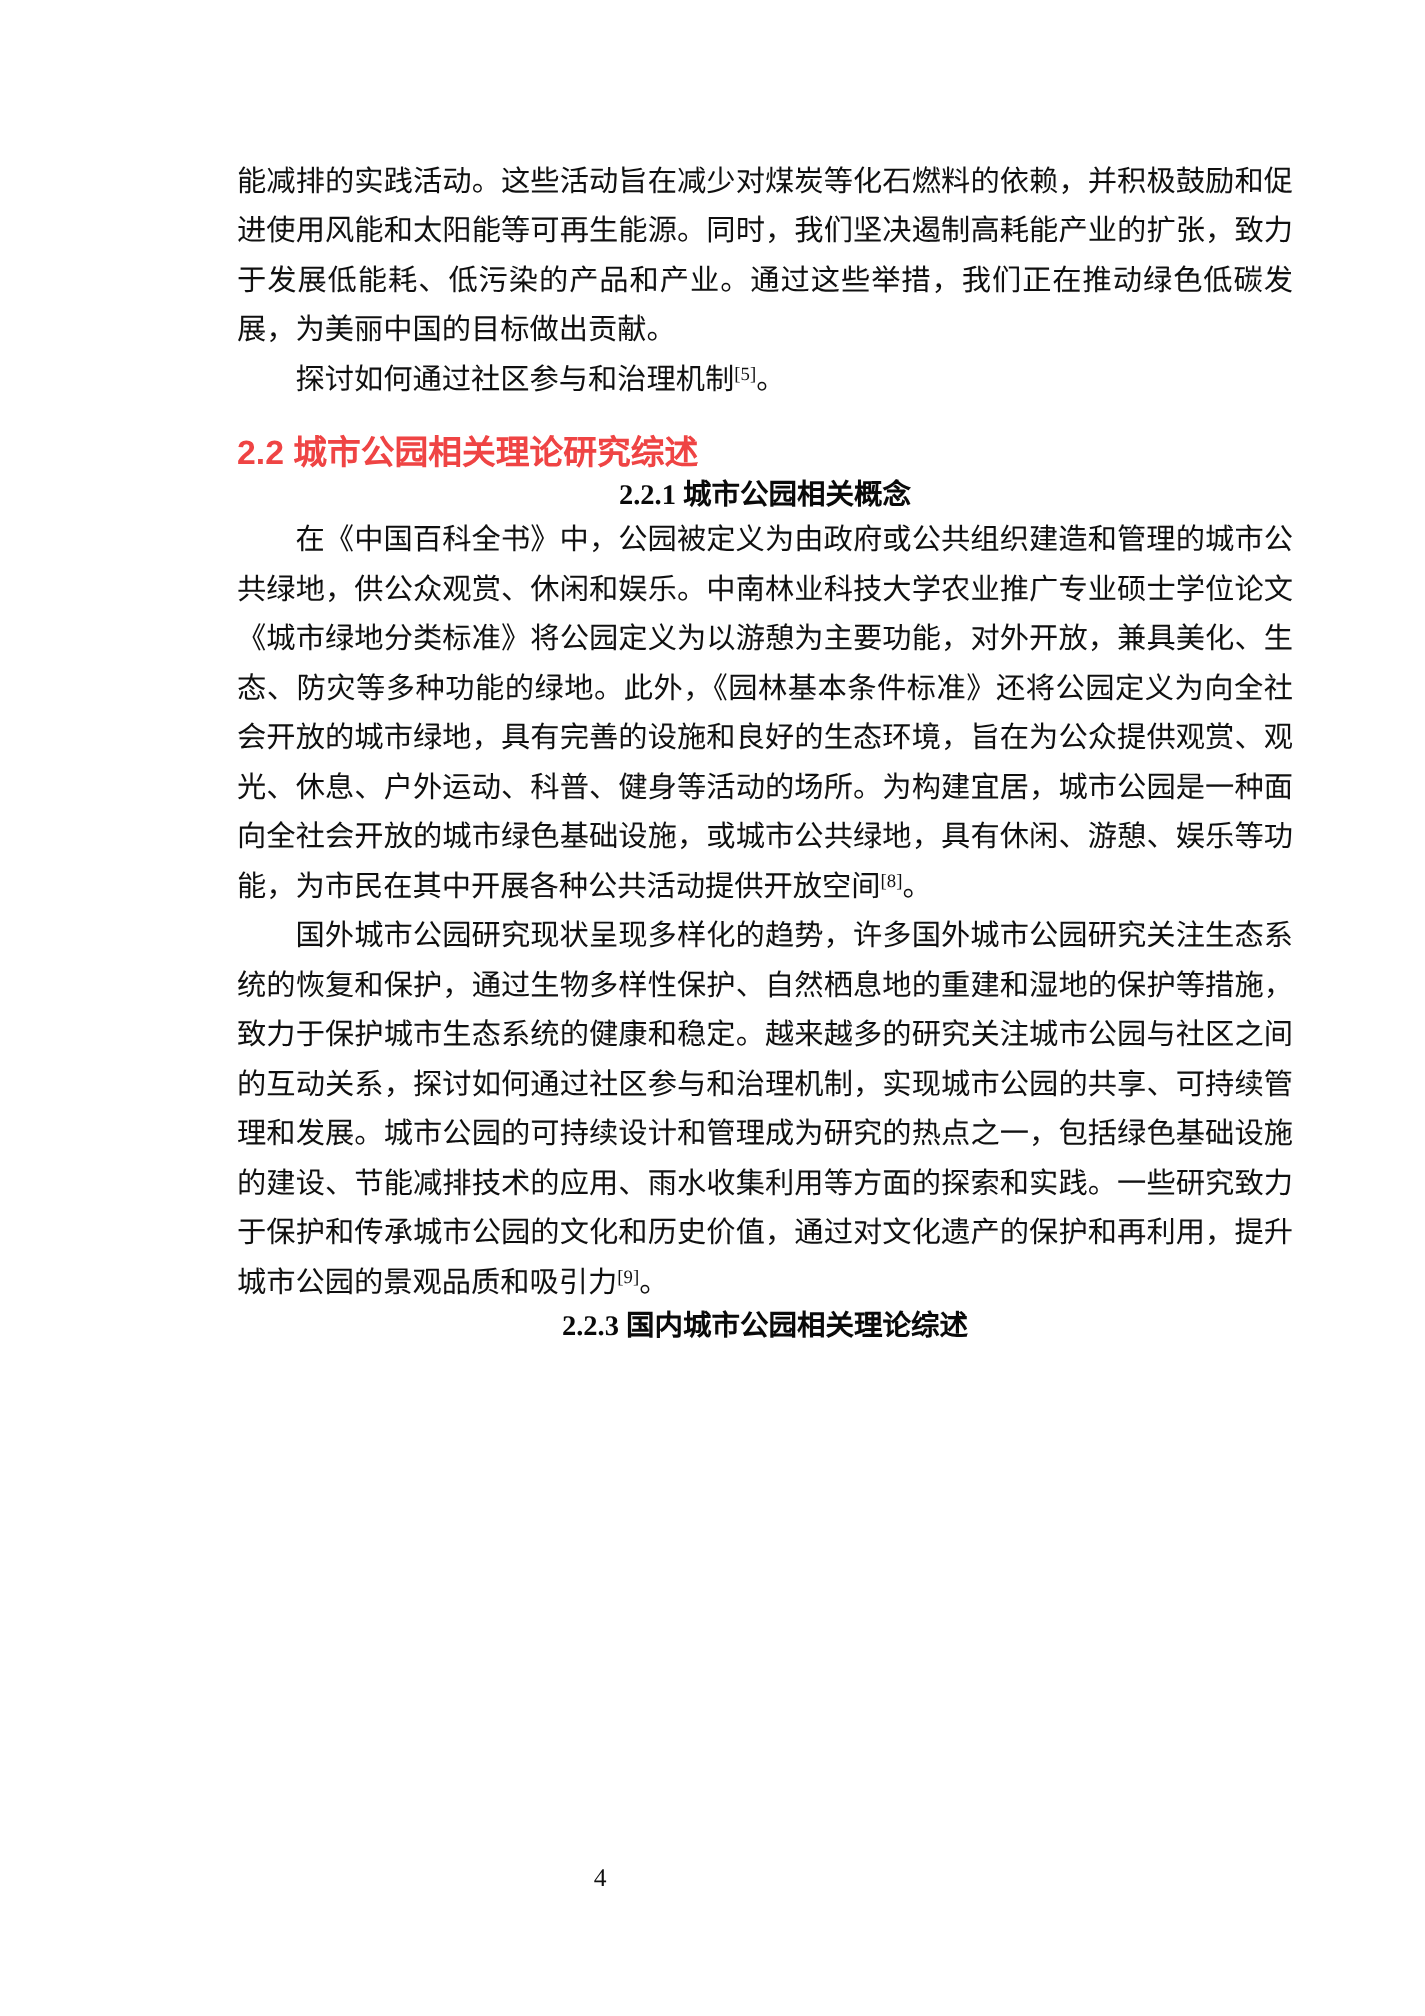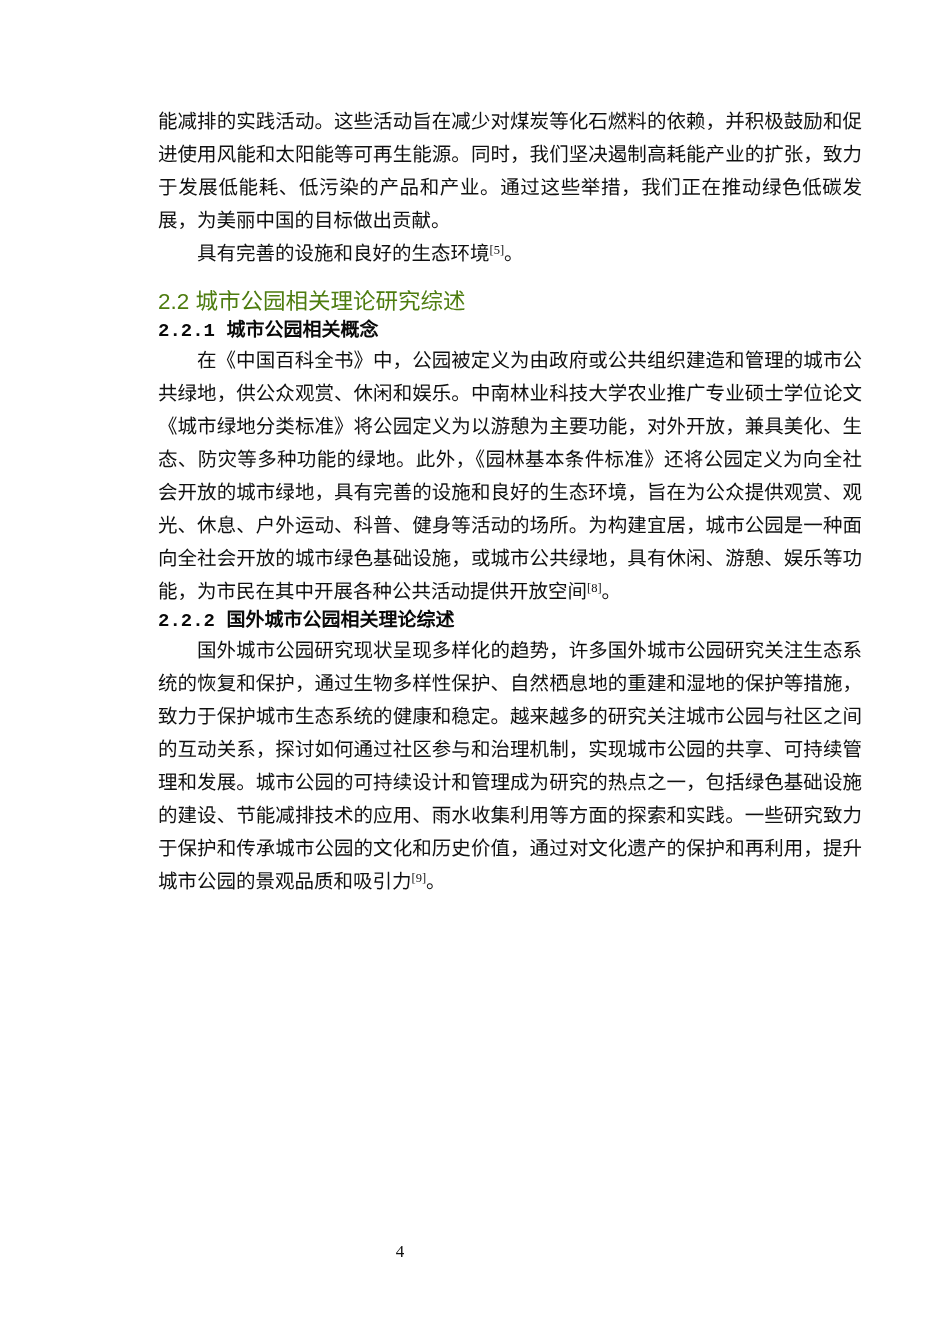--- a/index.html
+++ b/index.html
@@ -30,32 +30,33 @@
     text-indent: 39px;
     color: #101010;
     word-break: normal;
   }
   p.para.continuation {
     text-indent: 0;
   }
   h2.sec-heading {
     margin: 16px 0 0 0;
     font-family: "Liberation Sans", "DejaVu Sans", sans-serif;
-    font-weight: normal;
+    font-weight: bold;
     font-size: 22.5px;
     line-height: 32px;
-    color: #4d7c0f;
+    color: #ef4444;
   }
   h3.sub-heading {
     margin: 0;
-    font-family: Liberation Mono, monospace;
+    font-family: Liberation Serif, serif;
     font-weight: bold;
     font-size: 19px;
     line-height: 26px;
     color: #0a0a0a;
+    text-align: center;
   }
   .mt17 { margin-top: 17px; }
   .mt13 { margin-top: 13px; }
   .mt14 { margin-top: 14px; }
   .mt12 { margin-top: 12px; }
   sup.ref {
     font-size: 12.5px;
     line-height: 0;
     vertical-align: 6px;
     font-family: "Liberation Serif", "DejaVu Serif", serif;
@@ -71,31 +72,31 @@
   }
 </style>
 </head>
 <body>
 
 <div class="page">
   <div class="content">
 
     <p class="para continuation">能减排的实践活动。这些活动旨在减少对煤炭等化石燃料的依赖，并积极鼓励和促进使用风能和太阳能等可再生能源。同时，我们坚决遏制高耗能产业的扩张，致力于发展低能耗、低污染的产品和产业。通过这些举措，我们正在推动绿色低碳发展，为美丽中国的目标做出贡献。</p>
 
-    <p class="para"><span>具有完善的设施和良好的生态环境</span><sup class="ref">[5]</sup><span>。</span></p>
+    <p class="para"><span>探讨如何通过社区参与和治理机制</span><sup class="ref">[5]</sup><span>。</span></p>
 
     <h2 class="sec-heading">2.2 城市公园相关理论研究综述</h2>
 
     <h3 class="sub-heading mt17">2.2.1 城市公园相关概念</h3>
 
     <p class="para mt12"><span>在《中国百科全书》中，公园被定义为由政府或公共组织建造和管理的城市公共绿地，供公众观赏、休闲和娱乐。中南林业科技大学农业推广专业硕士学位论文《城市绿地分类标准》将公园定义为以游憩为主要功能，对外开放，兼具美化、生态、防灾等多种功能的绿地。此外，《园林基本条件标准》还将公园定义为向全社会开放的城市绿地，具有完善的设施和良好的生态环境，旨在为公众提供观赏、观光、休息、户外运动、科普、健身等活动的场所。为构建宜居，城市公园是一种面向全社会开放的城市绿色基础设施，或城市公共绿地，具有休闲、游憩、娱乐等功能，为市民在其中开展各种公共活动提供开放空间</span><sup class="ref">[8]</sup><span>。</span></p>
 
-    <h3 class="sub-heading mt13">2.2.2 国外城市公园相关理论综述</h3>
 
     <p class="para mt12"><span>国外城市公园研究现状呈现多样化的趋势，许多国外城市公园研究关注生态系统的恢复和保护，通过生物多样性保护、自然栖息地的重建和湿地的保护等措施，致力于保护城市生态系统的健康和稳定。越来越多的研究关注城市公园与社区之间的互动关系，探讨如何通过社区参与和治理机制，实现城市公园的共享、可持续管理和发展。城市公园的可持续设计和管理成为研究的热点之一，包括绿色基础设施的建设、节能减排技术的应用、雨水收集利用等方面的探索和实践。一些研究致力于保护和传承城市公园的文化和历史价值，通过对文化遗产的保护和再利用，提升城市公园的景观品质和吸引力</span><sup class="ref">[9]</sup><span>。</span></p>
 
 
+    <h3 class="sub-heading mt14">2.2.3 国内城市公园相关理论综述</h3>
 
 
   </div>
 
   <div class="page-number">4</div>
 </div>
 
 </body></html>

